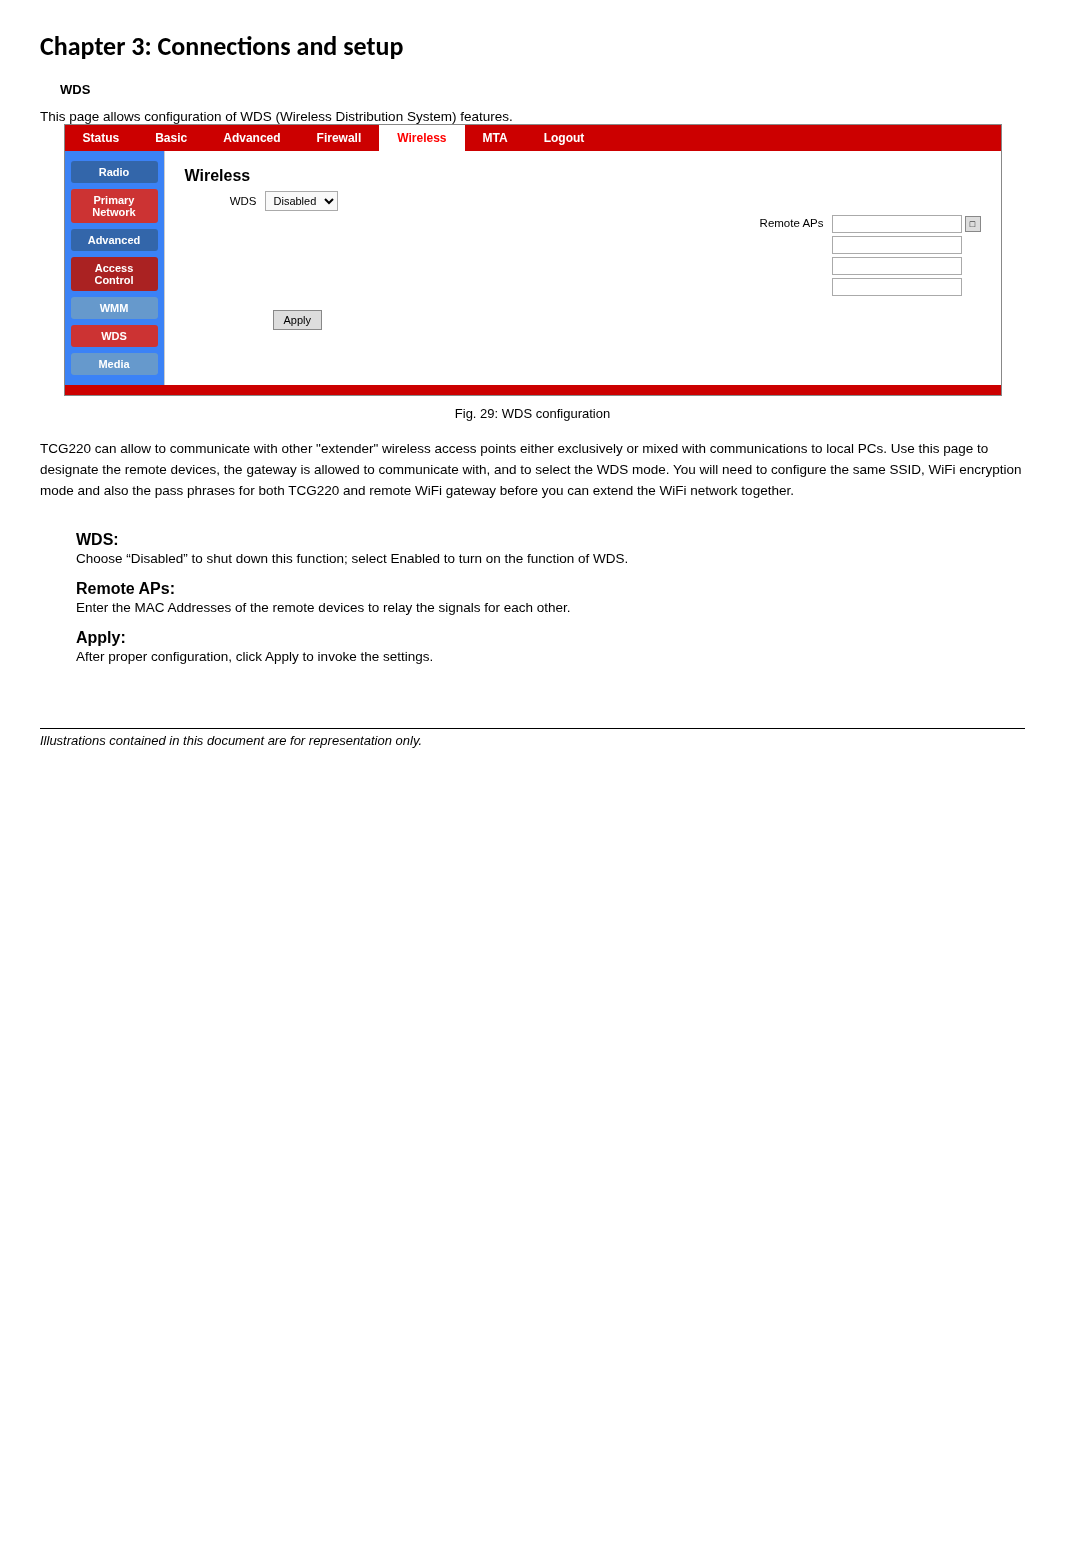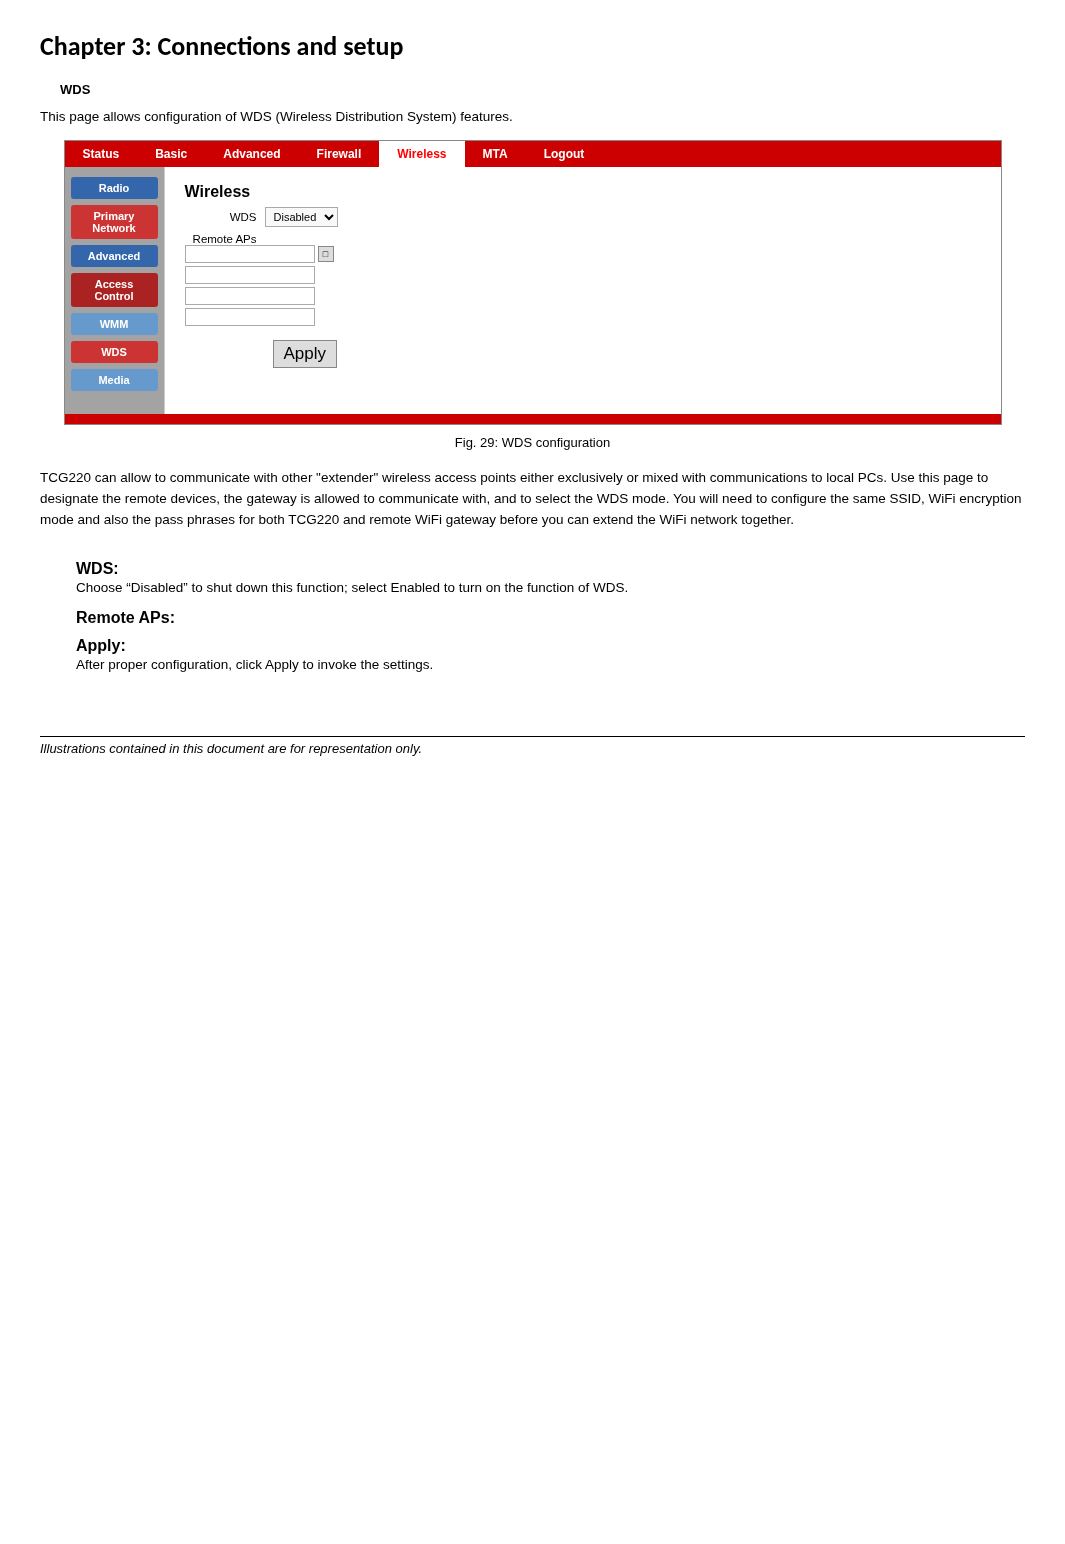--- a/index.html
+++ b/index.html
@@ -20,21 +20,21 @@
     }
     .wds-subtitle {
       font-size: 13px;
       font-weight: bold;
       margin-left: 20px;
       margin-bottom: 12px;
       display: block;
     }
     .intro-text {
       font-size: 13.5px;
-      margin-bottom: 16px;
+      margin-bottom: 0;
     }
 
     
     .router-ui {
       border: 1px solid #888;
       width: 938px;
       margin: 0 auto 10px auto;
     }
     .router-nav {
       background: #cc0000;
@@ -56,21 +56,21 @@
     }
 
     .router-body {
       display: flex;
       flex-direction: row;
       background: #fff;
     }
 
     .router-sidebar {
       width: 100px;
-      background: #a3a3a3;
+      background: #3b82f6;
       border-right: 1px solid #ccc;
       padding: 10px 6px;
       display: flex;
       flex-direction: column;
       gap: 6px;
     }
     .sidebar-btn {
       display: block;
       text-align: center;
       padding: 5px 4px;
@@ -120,21 +120,21 @@
       font-size: 11.5px;
     }
     .form-control-select {
       font-size: 11px;
       padding: 2px 4px;
       border: 1px solid #aaa;
       background: #f9f9f9;
     }
     .remote-aps-section {
       display: flex;
-      flex-direction: column;
+      flex-direction: row;
       align-items: flex-start;
       margin-bottom: 8px;
       justify-content: flex-end;
     }
     .remote-aps-label {
       width: 80px;
       text-align: right;
       padding-right: 8px;
       font-size: 11.5px;
       padding-top: 2px;
@@ -163,21 +163,21 @@
       display: inline-flex;
       align-items: center;
       justify-content: center;
       font-size: 9px;
       cursor: pointer;
     }
     .apply-btn {
       background: #ddd;
       border: 1px solid #888;
       padding: 3px 10px;
-      font-size: 17px;
+      font-size: 11px;
       cursor: pointer;
       margin-top: 6px;
       margin-left: 88px;
     }
     .router-red-bar {
       height: 10px;
       background: #cc0000;
       width: 100%;
     }
 
@@ -300,20 +300,21 @@
 
 <p class="body-text">TCG220 can allow to communicate with other "extender" wireless access points either exclusively or mixed with communications to local PCs. Use this page to designate the remote devices, the gateway is allowed to communicate with, and to select the WDS mode. You will need to configure the same SSID, WiFi encryption mode and also the pass phrases for both TCG220 and remote WiFi gateway before you can extend the WiFi network together.</p>
 
 <div class="field-section">
   <span class="field-title">WDS:</span><br>
   <span class="field-desc">Choose “Disabled” to shut down this function; select Enabled to turn on the function of WDS.</span>
 </div>
 
 <div class="field-section">
   <span class="field-title">Remote APs:</span><br>
+  <span class="field-desc">Enter the MAC Addresses of the remote devices to relay the signals for each other.</span>
 </div>
 
 <div class="field-section">
   <span class="field-title">Apply:</span><br>
   <span class="field-desc">After proper configuration, click Apply to invoke the settings.</span>
 </div>
 
 <div class="page-footer">
   <p class="footer-note">Illustrations contained in this document are for representation only.</p>
 </div>

